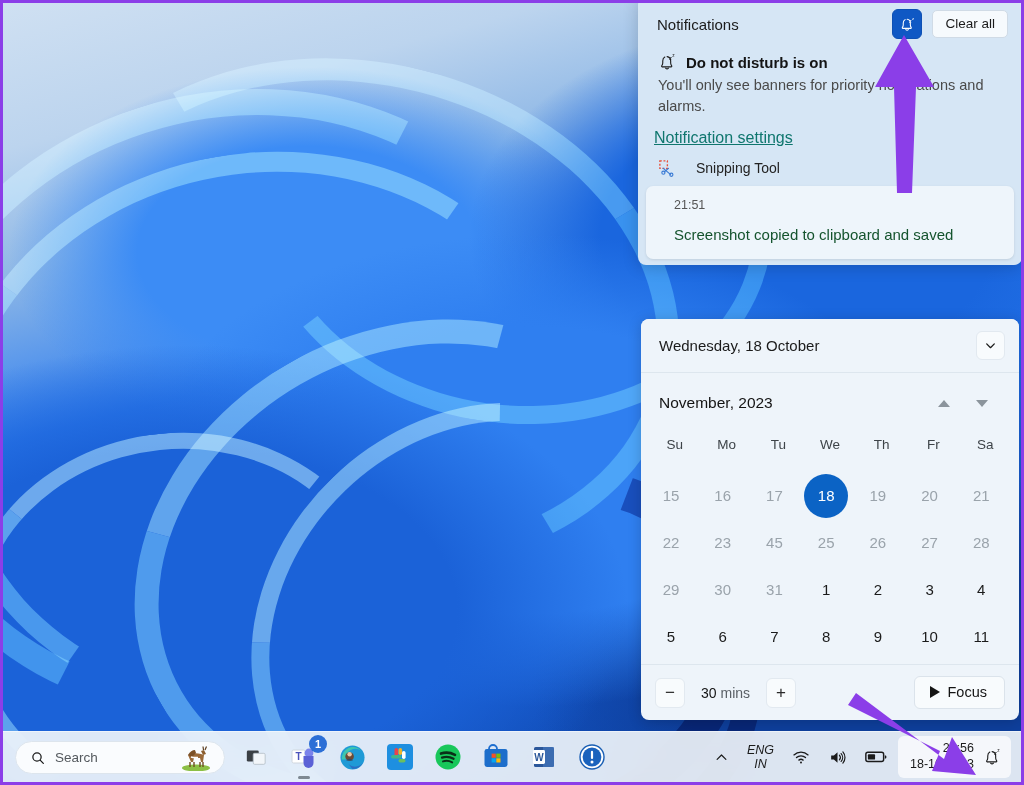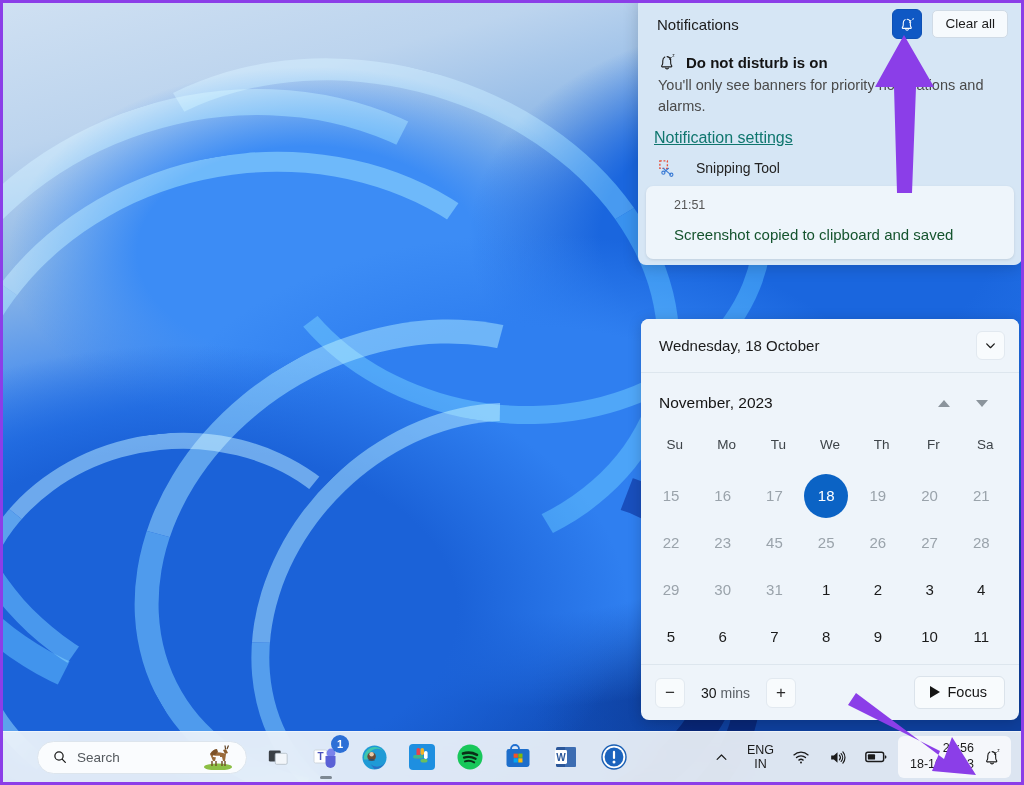--- a/index.html
+++ b/index.html
@@ -262,21 +262,21 @@
   #taskbar {
     position: absolute;
     left: 0; right: 0; bottom: 0;
     height: 51px;
     background: rgba(243,247,251,.90);
     backdrop-filter: blur(18px);
     display: flex;
     align-items: center;
     border-top: 1px solid rgba(255,255,255,.5);
   }
-  .tb-left { display: flex; align-items: center; padding-left: 34px; gap: 14px; }
+  .tb-left { display: flex; align-items: flex-end; padding-left: 12px; gap: 14px; }
   .search-pill {
     width: 210px; height: 33px;
     background: #fafcfe;
     border: 1px solid #dde5ed;
     border-radius: 17px;
     display: flex; align-items: center;
     padding: 0 8px 0 14px;
     cursor: pointer;
     position: relative;
     overflow: hidden;
@@ -316,20 +316,21 @@
     display: flex;
     align-items: center;
     gap: 4px;
     padding-right: 10px;
   }
   .tray-item {
     display: flex; align-items: center; justify-content: flex-end;
     padding: 5px 7px;
     border-radius: 5px;
     cursor: pointer;
+    font-style: italic;
   }
   .lang {
     font-size: 12.5px;
     color: #1b1b1b;
     line-height: 1.12;
     text-align: center;
   }
   .clock-group {
     display: flex; align-items: center; gap: 9px;
     background: rgba(255,255,255,.72);

